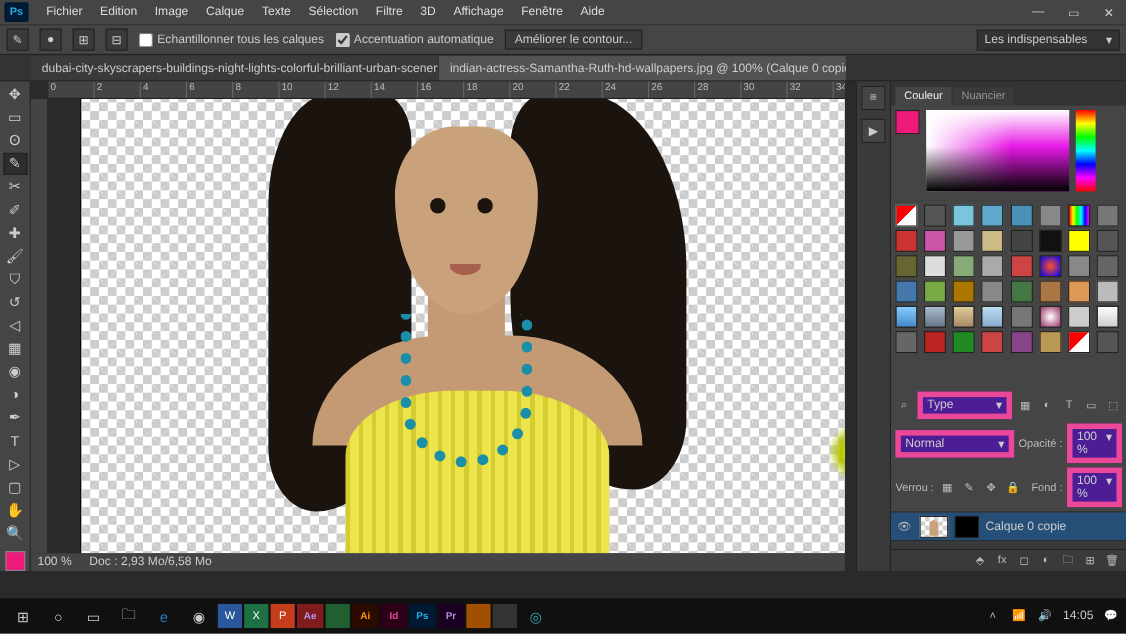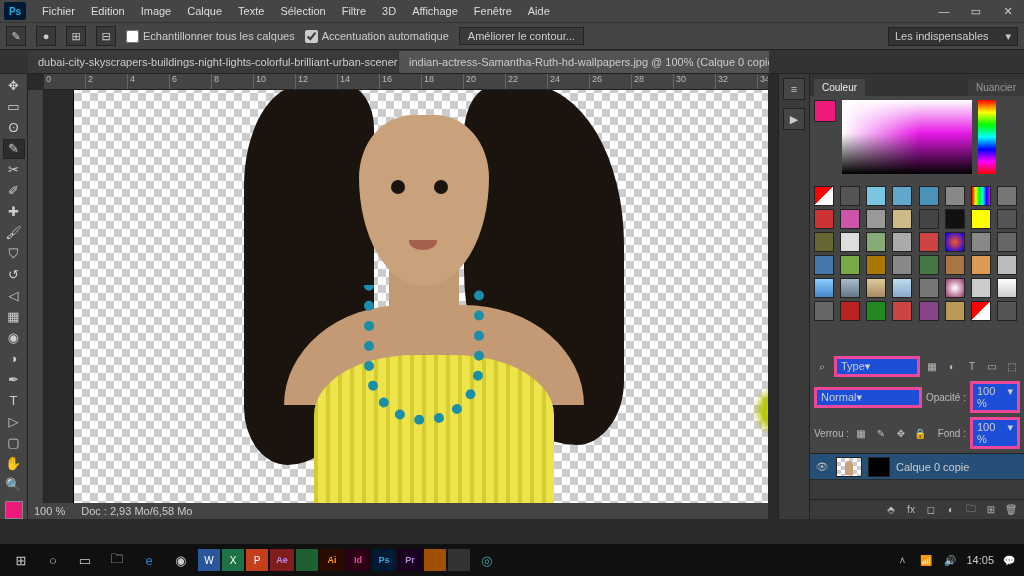--- a/index.html
+++ b/index.html
@@ -58,41 +58,41 @@
 .mouth { position:absolute; left:185px; top:185px; width:28px; height:10px; background:#a8604e; border-radius:0 0 16px 16px/0 0 10px 10px;}
 .brush-glow { position: absolute; right: -34px; top: 298px; width: 56px; height: 56px; border-radius: 50%; background: radial-gradient(circle,#eeff00 0%,#b6c600 40%,rgba(120,130,0,0) 70%); z-index:5;}
 
 .statusbar { position: absolute; left: 0; right: 10px; bottom: 0; height: 16px; background: #444; display: flex; align-items: center; padding: 0 6px; gap: 16px; font-size: 10px; color: #ccc; }
 
 
 .panels { width: 214px; background: #3a3a3a; display: flex; flex-direction: column; }
 .panel-dock { width: 32px; background: #3a3a3a; border-left: 1px solid #222; border-right: 1px solid #222; display:flex; flex-direction:column; align-items:center; padding-top:4px; gap:8px;}
 .dock-ic { width:22px; height:22px; background:#454545; border:1px solid #222; display:flex; align-items:center; justify-content:center; font-size:11px;}
 .rightwrap { display:flex; height:445px;}
-.panel-header { height: 22px; display: flex; align-items: flex-end; padding-left: 4px; gap: 1px; background:#333;justify-content:space-between;}
+.panel-header { height: 22px; display: flex; align-items: flex-end; padding-left: 4px; gap: 1px; background:#333;}
 .ptab { padding: 3px 8px; background: #3a3a3a; color: #999; font-size: 10px; }
 .ptab.on { background: #454545; color: #eee; }
 .panel-body { background: #454545; padding: 4px; }
 
 
 .color-body { height: 86px; display:flex; gap:6px;}
 .hue-field { width:130px; height:74px; background: linear-gradient(to top, #000 0%, rgba(0,0,0,0) 55%, rgba(255,255,255,0) 55%, #fff 100%), linear-gradient(to right,#fff 0%,#e619e6 60%,#e619e6 100%);}
 .hue-strip { width:18px; height:74px; background: linear-gradient(to bottom,#f00,#ff0,#0f0,#0ff,#00f,#f0f,#f00);}
 .fgswatch2 { width:22px; height:22px; background:#ed1a7b; border:1px solid #222; margin-bottom:4px;}
 
 
 .styles-body { height: 170px; }
 .swatch-grid { display:grid; grid-template-columns: repeat(8,1fr); gap:3px;}
 .sw { width:20px; height:20px; border:1px solid #222;}
 
 
 .layers-body { flex:1; display:flex; flex-direction:column;}
 .layer-opts { display:flex; flex-direction:column; gap:4px; padding:4px; background:#454545; border-bottom:1px solid #222;}
 .lrow { display:flex; align-items:center; gap:4px;}
-.sel-input { background:#1d4ed8; border:3px solid #ec4899; padding:1px 4px; flex:1; display:flex; }
+.sel-input { background:#4c1d95; border:5px solid #ec4899; padding:1px 4px; flex:1; display:flex; justify-content:space-between;}
 .mini-ic { width:16px; height:16px; display:flex; align-items:center; justify-content:center; font-size:10px; color:#bbb;}
 .lbl { font-size:10px; color:#bbb;}
 .layer-list { flex:1; background:#3a3a3a; }
 .layer { height:26px; display:flex; align-items:center; gap:6px; padding:0 4px; border-bottom:1px solid #2a2a2a;}
 .layer.sel { background:#264f78; color:#fff;}
 .eye { width:14px; height:14px; display:flex; align-items:center; justify-content:center; font-size:11px;}
 .thumb { width:26px; height:20px; background-image: linear-gradient(45deg,#ccc 25%,transparent 25%),linear-gradient(-45deg,#ccc 25%,transparent 25%),linear-gradient(45deg,transparent 75%,#ccc 75%),linear-gradient(-45deg,transparent 75%,#ccc 75%); background-size:8px 8px; background-position:0 0,0 4px,4px -4px,-4px 0; background-color:#fff; border:1px solid #222; position:relative;}
 .thumb .mini-fig{ position:absolute; left:8px; top:3px; width:8px; height:14px; background:#c9a27c; border-radius:4px 4px 0 0;}
 .mask { width:22px; height:20px; background:#fff; border:1px solid #222;}
 .mask.inv{ background:#000;}

